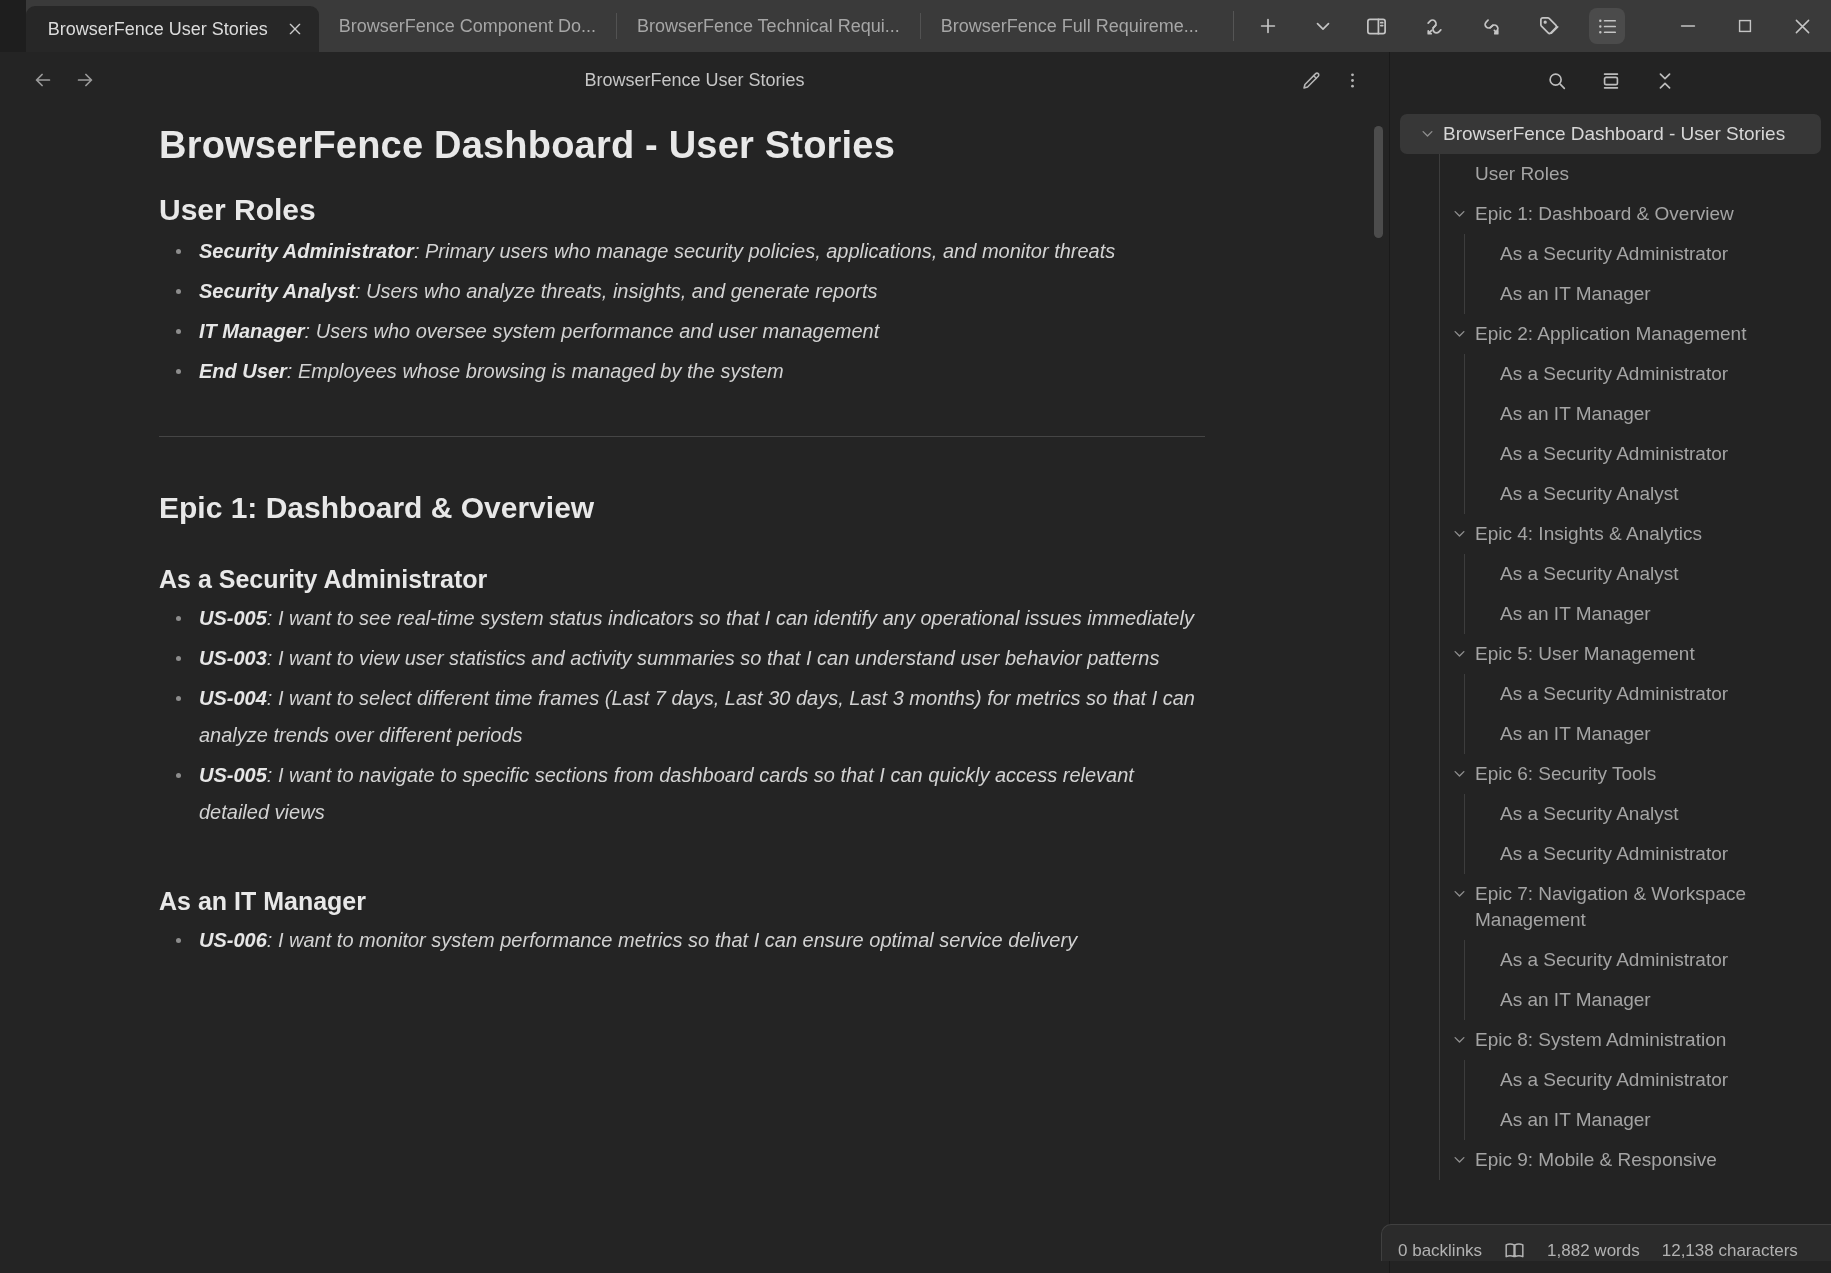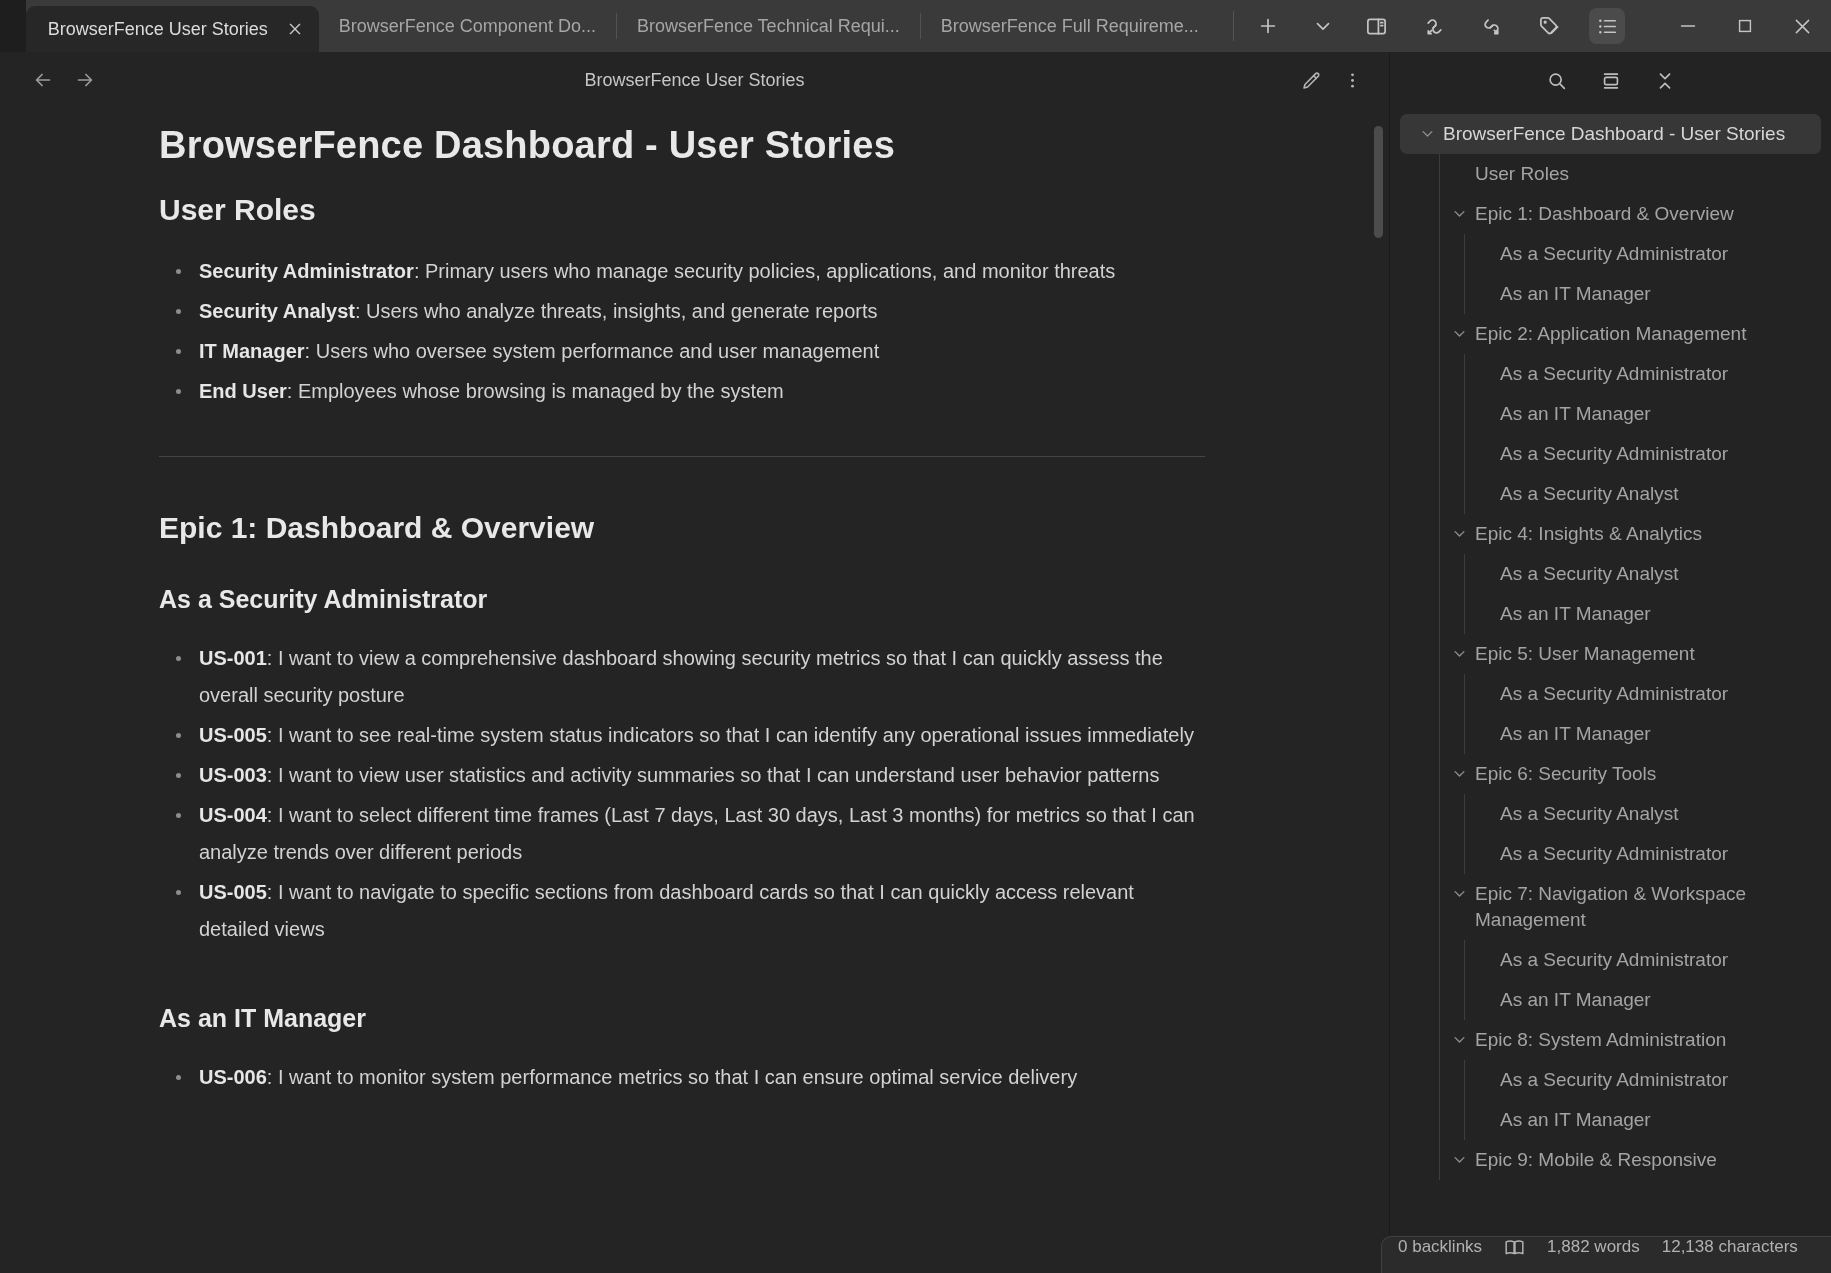--- a/index.html
+++ b/index.html
@@ -44,21 +44,21 @@
   .vh-title{position:absolute;left:0;right:0;text-align:center;font-size:18px;color:#c6c6c6;}
   .vh-actions{position:absolute;right:26px;display:flex;gap:20px;color:#b5b5b5;}
   .content{padding:16px 184px 0 159px;}
   h1{font-size:38px;font-weight:700;color:var(--txt-bright);letter-spacing:.2px;}
   h2{font-size:30px;font-weight:700;color:var(--txt-bright);}
   h2.roles{margin-top:26px;}
   h2.epic{margin-top:54px;}
   h3{font-size:25px;font-weight:700;color:var(--txt-bright);}
   h3.sub{margin-top:40px;}
   h3.sub2{margin-top:56px;}
-  ul{list-style:none;margin-top:26px;}
+  ul{list-style:none;margin-top:6px;font-style:italic;}
   li{position:relative;font-size:20px;line-height:37px;color:var(--txt-body);
     padding-left:40px;margin-bottom:3px;max-width:1046px;}
   li::before{content:"";position:absolute;left:17px;top:16px;width:5px;height:5px;
     border-radius:50%;background:#8d8d8d;}
   li b{color:#e6e6e6;}
   hr{border:none;border-top:1px solid #454545;margin-top:46px;}
   .scroll-thumb{position:absolute;top:74px;right:6px;width:9px;height:112px;
     border-radius:5px;background:#4c4c4c;}
   
   .sidebar{position:absolute;top:52px;left:1389px;width:442px;height:1221px;
@@ -69,23 +69,23 @@
     line-height:26px;border-radius:7px;}
   .o-row .chev{flex:0 0 auto;width:23px;padding-top:5px;color:#8e8e8e;}
   .o-row.selected{background:var(--hl);color:#d6d6d6;padding-left:20px;margin:0 2px;}
   .o-row.lvl{padding-left:12px;}
   .o-row .lbl{flex:1 1 auto;}
   .g-root{margin-left:41px;border-left:1px solid var(--guide);}
   .g-sub{margin-left:24px;border-left:1px solid var(--guide);}
   .g-sub .o-row{padding-left:35px;}
   .g-root > .o-row.leaf1{padding-left:35px;}
   
-  .status{position:absolute;right:0;bottom:0;width:450px;height:37px;background:var(--chip);
+  .status{position:absolute;right:0;bottom:12px;width:450px;height:37px;background:var(--chip);
     border-top:1px solid var(--chip-border);border-left:1px solid var(--chip-border);
-    border-radius:10px 0 0 0;display:flex;align-items:flex-start;gap:22px;
+    border-radius:10px 0 0 0;display:flex;align-items:flex-end;gap:22px;
     padding:0 14px 0 16px;font-size:17px;color:#b2b2b2;white-space:nowrap;}
   .status .grow{flex:1;}
 </style>
 </head>
 <body>
 
 <div class="titlebar">
   <div class="corner"></div>
 
   <div class="tab active">
@@ -212,21 +212,20 @@
       <li><b>Security Analyst</b><span>: Users who analyze threats, insights, and generate reports</span></li>
       <li><b>IT Manager</b><span>: Users who oversee system performance and user management</span></li>
       <li><b>End User</b><span>: Employees whose browsing is managed by the system</span></li>
     </ul>
 
     <hr>
 
     <h2 class="epic">Epic 1: Dashboard &amp; Overview</h2>
     <h3 class="sub">As a Security Administrator</h3>
     <ul>
-      <li><b>US-001</b><span>: I want to view a comprehensive dashboard showing security metrics so that I can quickly assess the overall security posture</span></li>
       <li><b>US-005</b><span>: I want to see real-time system status indicators so that I can identify any operational issues immediately</span></li>
       <li><b>US-003</b><span>: I want to view user statistics and activity summaries so that I can understand user behavior patterns</span></li>
       <li><b>US-004</b><span>: I want to select different time frames (Last 7 days, Last 30 days, Last 3 months) for metrics so that I can analyze trends over different periods</span></li>
       <li><b>US-005</b><span>: I want to navigate to specific sections from dashboard cards so that I can quickly access relevant detailed views</span></li>
     </ul>
 
     <h3 class="sub2">As an IT Manager</h3>
     <ul>
       <li><b>US-006</b><span>: I want to monitor system performance metrics so that I can ensure optimal service delivery</span></li>
     </ul>

